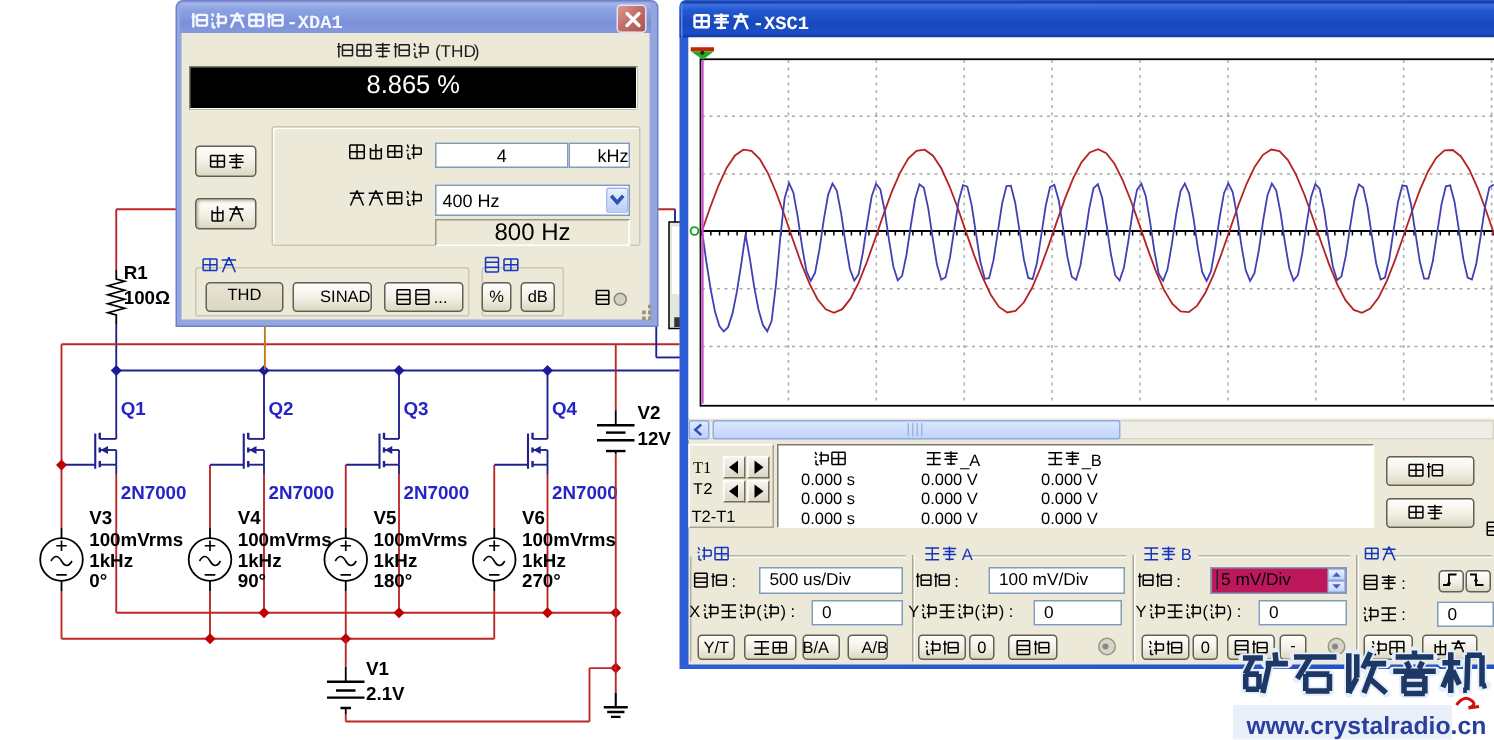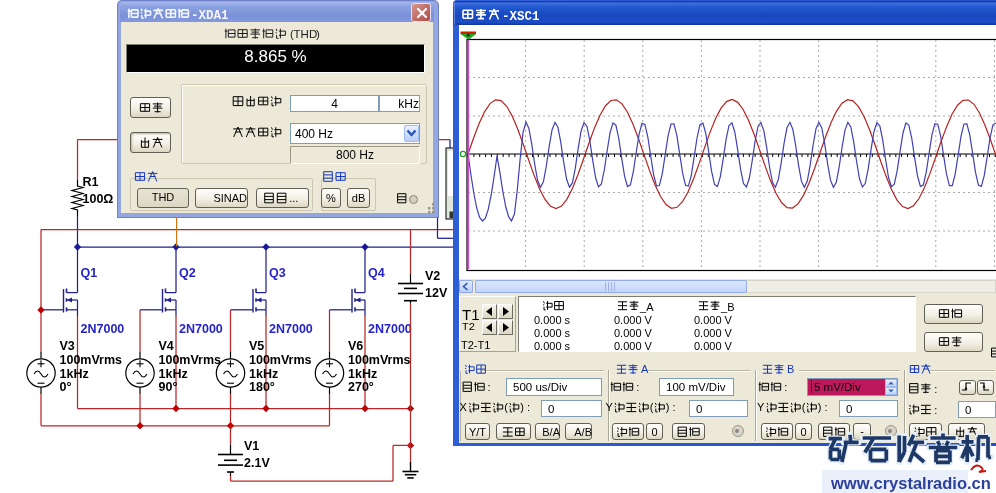--- a/index.html
+++ b/index.html
@@ -185,21 +185,21 @@
 <div style="position:absolute;left:126px;top:47px;width:299px;height:24px;color:#fff;font-size:17px;text-align:center;font-family:'Liberation Sans',sans-serif">8.865 %</div>
 <div style="position:absolute;left:181px;top:84px;width:246px;height:80px;border:1px solid #cbc7b0;border-radius:2px;box-shadow:inset 1px 1px 0 #fff"></div>
 <div style="position:absolute;left:290px;top:94.5px;width:89px;height:17.5px;background:#fff;border:1px solid #7f9db9;font-size:12px;font-family:'Liberation Sans',sans-serif;text-align:center;line-height:16px">4</div>
 <div style="position:absolute;left:379px;top:94.5px;width:41px;height:17.5px;background:#fff;border:1px solid #7f9db9;font-size:12px;font-family:'Liberation Sans',sans-serif;text-align:right;line-height:16px">kHz</div>
 <div style="position:absolute;left:290px;top:123px;width:130px;height:20.5px;background:#fff;border:1px solid #7f9db9;font-size:12px;font-family:'Liberation Sans',sans-serif"></div>
 <div style="position:absolute;left:295px;top:127px;font-size:12px;font-family:'Liberation Sans',sans-serif">400 Hz</div>
 <div style="position:absolute;left:404px;top:124.5px;width:15px;height:17.5px;border:1px solid #9ebcf0;border-radius:2px;background:linear-gradient(180deg,#e9f1fd,#b8cef6)"></div>
 <svg width="13" height="11" style="position:absolute;left:405px;top:128px">
     <path d="M2.5 2.5 L6.5 7 L10.5 2.5" stroke="#2b52b8" stroke-width="2.4" fill="none"></path>
   </svg>
-<div style="position:absolute;left:290px;top:145.5px;width:130px;height:18px;background:#ece9d8;border-top:1px solid #9a9782;border-left:1px solid #9a9782;border-right:1px solid #fff;border-bottom:1px solid #fff;text-align:center;font-size:12px;line-height:17px;font-family:'Liberation Sans',sans-serif">800 Hz</div>
+<div style="position:absolute;left:290px;top:145.5px;width:130px;height:18px;background:#ece9d8;border-top:1px solid #9a9782;border-left:1px solid #9a9782;border-right:1px solid #fff;border-bottom:1px solid #fff;text-align:center;font-size:16px;line-height:17px;font-family:'Liberation Sans',sans-serif">800 Hz</div>
 <div style="position:absolute;left:130px;top:97px;width:41px;height:21px;border:1.2px solid #606056;border-radius:3px;background:linear-gradient(180deg,#fefefb 0%,#f2efe4 55%,#dcd7c2 100%)"></div>
 <div style="position:absolute;left:130px;top:132px;width:41px;height:21px;border:1.2px solid #606056;border-radius:3px;background:linear-gradient(180deg,#fefefb 0%,#f2efe4 55%,#dcd7c2 100%);box-shadow:inset 1px 1px 2px #b8b4a0"></div>
 <div style="position:absolute;left:130px;top:178px;width:183px;height:33px;border:1px solid #cbc7b0;border-radius:2px"></div>
 <div style="position:absolute;left:321px;top:178px;width:55px;height:33px;border:1px solid #cbc7b0;border-radius:2px"></div>
 <div style="position:absolute;left:137px;top:188px;width:52px;height:20px;border:1.2px solid #606056;border-radius:3px;background:linear-gradient(180deg,#fefefb 0%,#f2efe4 55%,#dcd7c2 100%);background:linear-gradient(180deg,#e8e4d4,#dcd7c2)"></div>
 <div style="position:absolute;left:195px;top:188px;width:53px;height:20px;border:1.2px solid #606056;border-radius:3px;background:linear-gradient(180deg,#fefefb 0%,#f2efe4 55%,#dcd7c2 100%);font-size:11px;text-align:right;line-height:19px;font-family:'Liberation Sans',sans-serif">SINAD</div>
 <div style="position:absolute;left:256px;top:188px;width:53px;height:20px;border:1.2px solid #606056;border-radius:3px;background:linear-gradient(180deg,#fefefb 0%,#f2efe4 55%,#dcd7c2 100%)"></div>
 <div style="position:absolute;left:321px;top:188px;width:20px;height:20px;border:1.2px solid #606056;border-radius:3px;background:linear-gradient(180deg,#fefefb 0%,#f2efe4 55%,#dcd7c2 100%);font-size:11px;text-align:center;line-height:19px;font-family:'Liberation Sans',sans-serif">%</div>
 <div style="position:absolute;left:347px;top:188px;width:23px;height:20px;border:1.2px solid #606056;border-radius:3px;background:linear-gradient(180deg,#fefefb 0%,#f2efe4 55%,#dcd7c2 100%);font-size:11px;text-align:center;line-height:19px;font-family:'Liberation Sans',sans-serif">dB</div>
 <div style="position:absolute;left:409px;top:195px;width:9px;height:9px;border-radius:50%;border:1.5px solid #8a877a;background:#d4d0c0"></div>
@@ -273,21 +273,21 @@
     <path d="M6.5 1 L2.5 4.5 L6.5 8" stroke="#2b52b8" stroke-width="1.6" fill="none"></path>
   </svg>
 <div style="position:absolute;left:475px;top:280px;width:272px;height:13px;background:linear-gradient(180deg,#dbe7fd,#c2d4fa);border:1px solid #92aae8;box-sizing:border-box;border-radius:2px"></div>
 <svg width="14" height="9" style="position:absolute;left:604px;top:282px">
     <g stroke="#9fb4e4" stroke-width="1">
       <path d="M1.5 0 V9 M4.5 0 V9 M7.5 0 V9 M10.5 0 V9"></path>
     </g>
   </svg>
 <div style="position:absolute;left:459px;top:296px;width:57px;height:56px;background:#ece9d8;border:1px solid #fff;border-right-color:#a8a494;border-bottom-color:#a8a494"></div>
 <div style="position:absolute;left:518px;top:296px;width:398px;height:56px;background:#fff;border-top:1px solid #7d7d74;border-left:1px solid #7d7d74;border-right:1px solid #fff;border-bottom:1px solid #fff"></div>
-<div style="font-family:Liberation Sans, sans-serif;font-size:15px;position:absolute;color:#000;left:462px;top:306px">T1</div>
+<div style="font-family:Liberation Serif, serif;font-size:11px;position:absolute;color:#000;left:462px;top:306px">T1</div>
 <div style="font-family:Liberation Mono, monospace;font-size:11px;position:absolute;color:#000;left:462px;top:321px">T2</div>
 <div style="font-family:'Liberation Sans',sans-serif;font-size:11px;position:absolute;color:#000;left:461px;top:339px">T2-T1</div>
 <div style="position:absolute;width:15px;height:15px;background:linear-gradient(180deg,#f6f4ec,#dcd7c4);border:1px solid;border-color:#fff #6f6d5e #6f6d5e #fff;box-sizing:border-box;left:482px;top:304px"></div>
 <svg width="11" height="11" style="position:absolute;left:484px;top:306px">
     <path d="M8 1 L2 5.5 L8 10 Z" fill="#000"></path>
   </svg>
 <div style="position:absolute;width:15px;height:15px;background:linear-gradient(180deg,#f6f4ec,#dcd7c4);border:1px solid;border-color:#fff #6f6d5e #6f6d5e #fff;box-sizing:border-box;left:498px;top:304px"></div>
 <svg width="11" height="11" style="position:absolute;left:500px;top:306px">
     <path d="M3 1 L9 5.5 L3 10 Z" fill="#000"></path>
   </svg>
@@ -312,21 +312,21 @@
 <div style="position:absolute;left:924px;top:332px;width:59px;height:20px;border:1.2px solid #606056;border-radius:3px;background:linear-gradient(180deg,#fefefb 0%,#f2efe4 55%,#dcd7c2 100%)"></div>
 <div style="position:absolute;left:607.5px;top:370px;width:1px;height:71px;background:#aaa798;box-shadow:1px 0 0 #fff"></div>
 <div style="position:absolute;left:754.5px;top:370px;width:1px;height:71px;background:#aaa798;box-shadow:1px 0 0 #fff"></div>
 <div style="position:absolute;left:903.5px;top:370px;width:1px;height:71px;background:#aaa798;box-shadow:1px 0 0 #fff"></div>
 <div style="position:absolute;left:460px;top:371px;width:1px;height:70px;background:#b5b2a2"></div>
 <div style="position:absolute;left:482px;top:370px;width:122px;height:1px;background:#b9b6a6;box-shadow:0 1px 0 #fff"></div>
 <div style="position:absolute;left:646px;top:370px;width:105px;height:1px;background:#b9b6a6;box-shadow:0 1px 0 #fff"></div>
 <div style="position:absolute;left:799px;top:370px;width:101px;height:1px;background:#b9b6a6;box-shadow:0 1px 0 #fff"></div>
 <div style="position:absolute;left:928px;top:370px;width:67px;height:1px;background:#b9b6a6;box-shadow:0 1px 0 #fff"></div>
 <div style="position:absolute;left:506px;top:378px;width:96px;height:18px;background:#fff;border:1px solid #7f9db9;font-size:12px;font-family:'Liberation Sans',sans-serif;font-size:11.5px;line-height:17px"><span style="padding-left:6px">500 us/Div</span></div>
-<div style="position:absolute;left:659px;top:378px;width:75px;height:18px;background:#fff;border:1px solid #7f9db9;font-size:12px;font-family:'Liberation Sans',sans-serif;font-size:11.5px;line-height:17px"><span style="padding-left:6px">100 mV/Div</span></div>
+<div style="position:absolute;left:659px;top:378px;width:91px;height:18px;background:#fff;border:1px solid #7f9db9;font-size:12px;font-family:'Liberation Sans',sans-serif;font-size:11.5px;line-height:17px"><span style="padding-left:6px">100 mV/Div</span></div>
 <div style="position:absolute;left:807px;top:378px;width:91px;height:18px;background:#be185d;border:1px solid #7f9db9;font-size:12px;font-family:'Liberation Sans',sans-serif;font-size:11.5px;line-height:17px"><span style="padding-left:6px">5 mV/Div</span></div>
 <div style="position:absolute;left:811px;top:380px;width:1px;height:13px;background:#222"></div>
 <div style="position:absolute;left:885px;top:379px;width:12px;height:8px;background:linear-gradient(180deg,#e8f0fd,#c2d5f8);border:1px solid #9ebcf0;box-sizing:border-box"></div>
 <div style="position:absolute;left:885px;top:387px;width:12px;height:8px;background:linear-gradient(180deg,#e8f0fd,#c2d5f8);border:1px solid #9ebcf0;box-sizing:border-box"></div>
 <svg width="12" height="16" style="position:absolute;left:885px;top:379px">
     <path d="M6 2.5 L8.8 5.5 L3.2 5.5 Z" fill="#3a62c4"></path>
     <path d="M6 13.5 L8.8 10.5 L3.2 10.5 Z" fill="#3a62c4"></path>
   </svg>
 <div style="position:absolute;left:958.5px;top:380px;width:17px;height:15px;border:1.2px solid #606056;border-radius:3px;background:linear-gradient(180deg,#fefefb 0%,#f2efe4 55%,#dcd7c2 100%)"></div>
 <div style="position:absolute;left:977px;top:380px;width:17px;height:15px;border:1.2px solid #606056;border-radius:3px;background:linear-gradient(180deg,#fefefb 0%,#f2efe4 55%,#dcd7c2 100%)"></div>
@@ -349,21 +349,21 @@
 <div style="position:absolute;left:612px;top:422.5px;width:32px;height:17px;border:1.2px solid #606056;border-radius:3px;background:linear-gradient(180deg,#fefefb 0%,#f2efe4 55%,#dcd7c2 100%)"></div>
 <div style="position:absolute;left:646px;top:422.5px;width:17px;height:17px;border:1.2px solid #606056;border-radius:3px;background:linear-gradient(180deg,#fefefb 0%,#f2efe4 55%,#dcd7c2 100%)"></div>
 <div style="position:absolute;left:672px;top:422.5px;width:33px;height:17px;border:1.2px solid #606056;border-radius:3px;background:linear-gradient(180deg,#fefefb 0%,#f2efe4 55%,#dcd7c2 100%)"></div>
 <div style="position:absolute;left:761px;top:422.5px;width:32px;height:17px;border:1.2px solid #606056;border-radius:3px;background:linear-gradient(180deg,#fefefb 0%,#f2efe4 55%,#dcd7c2 100%)"></div>
 <div style="position:absolute;left:795px;top:422.5px;width:17px;height:17px;border:1.2px solid #606056;border-radius:3px;background:linear-gradient(180deg,#fefefb 0%,#f2efe4 55%,#dcd7c2 100%)"></div>
 <div style="position:absolute;left:818px;top:422.5px;width:32px;height:17px;border:1.2px solid #606056;border-radius:3px;background:linear-gradient(180deg,#fefefb 0%,#f2efe4 55%,#dcd7c2 100%)"></div>
 <div style="position:absolute;left:853px;top:422.5px;width:18px;height:17px;border:1.2px solid #606056;border-radius:3px;background:linear-gradient(180deg,#fefefb 0%,#f2efe4 55%,#dcd7c2 100%)"></div>
 <div style="position:absolute;left:909px;top:422.5px;width:33px;height:17px;border:1.2px solid #606056;border-radius:3px;background:linear-gradient(180deg,#fefefb 0%,#f2efe4 55%,#dcd7c2 100%)"></div>
 <div style="position:absolute;left:948px;top:422.5px;width:37px;height:17px;border:1.2px solid #606056;border-radius:3px;background:linear-gradient(180deg,#fefefb 0%,#f2efe4 55%,#dcd7c2 100%)"></div>
 <div style="font-family:'Liberation Sans',sans-serif;font-size:11px;position:absolute;color:#000;text-align:center;left:465px;top:425.5px;width:25px">Y/T</div>
-<div style="font-family:'Liberation Sans',sans-serif;font-size:11px;position:absolute;color:#000;text-align:right;left:535px;top:425.5px;width:25px">B/A</div>
+<div style="font-family:'Liberation Sans',sans-serif;font-size:11px;position:absolute;color:#000;text-align:left;left:535px;top:425.5px;width:25px">B/A</div>
 <div style="font-family:'Liberation Sans',sans-serif;font-size:11px;position:absolute;color:#000;text-align:right;left:565px;top:425.5px;width:27px">A/B</div>
 <div style="font-family:'Liberation Sans',sans-serif;font-size:11px;position:absolute;color:#000;text-align:center;left:646px;top:425.5px;width:17px">0</div>
 <div style="font-family:'Liberation Sans',sans-serif;font-size:11px;position:absolute;color:#000;text-align:center;left:795px;top:425.5px;width:17px">0</div>
 <div style="font-family:'Liberation Sans',sans-serif;font-size:11px;position:absolute;color:#000;text-align:center;left:853px;top:424.5px;width:18px">-</div>
 <div style="position:absolute;left:731.5px;top:425px;width:12px;height:12px;border-radius:50%;border:1.5px solid #98948a;background:#d8d4c6"></div>
 <div style="position:absolute;left:735.0px;top:428.5px;width:4px;height:4px;border-radius:50%;background:#888;"></div>
 <div style="position:absolute;left:884.5px;top:425px;width:12px;height:12px;border-radius:50%;border:1.5px solid #98948a;background:#d8d4c6"></div>
 <div style="position:absolute;left:888.0px;top:428.5px;width:4px;height:4px;border-radius:50%;background:#888;"></div>
 <svg width="996" height="493" style="position:absolute;left:0;top:0" font-family="'Liberation Sans',sans-serif">
     <path d="M463.0 10.2L472.5 10.2M463.0 18.2L472.5 18.2M463.0 10.2L463.0 18.2M472.5 10.2L472.5 18.2M467.8 10.2L467.8 18.2M463.0 14.2L472.5 14.2" stroke="#ffffff" stroke-width="1.6" fill="none" stroke-linecap="butt"></path>

